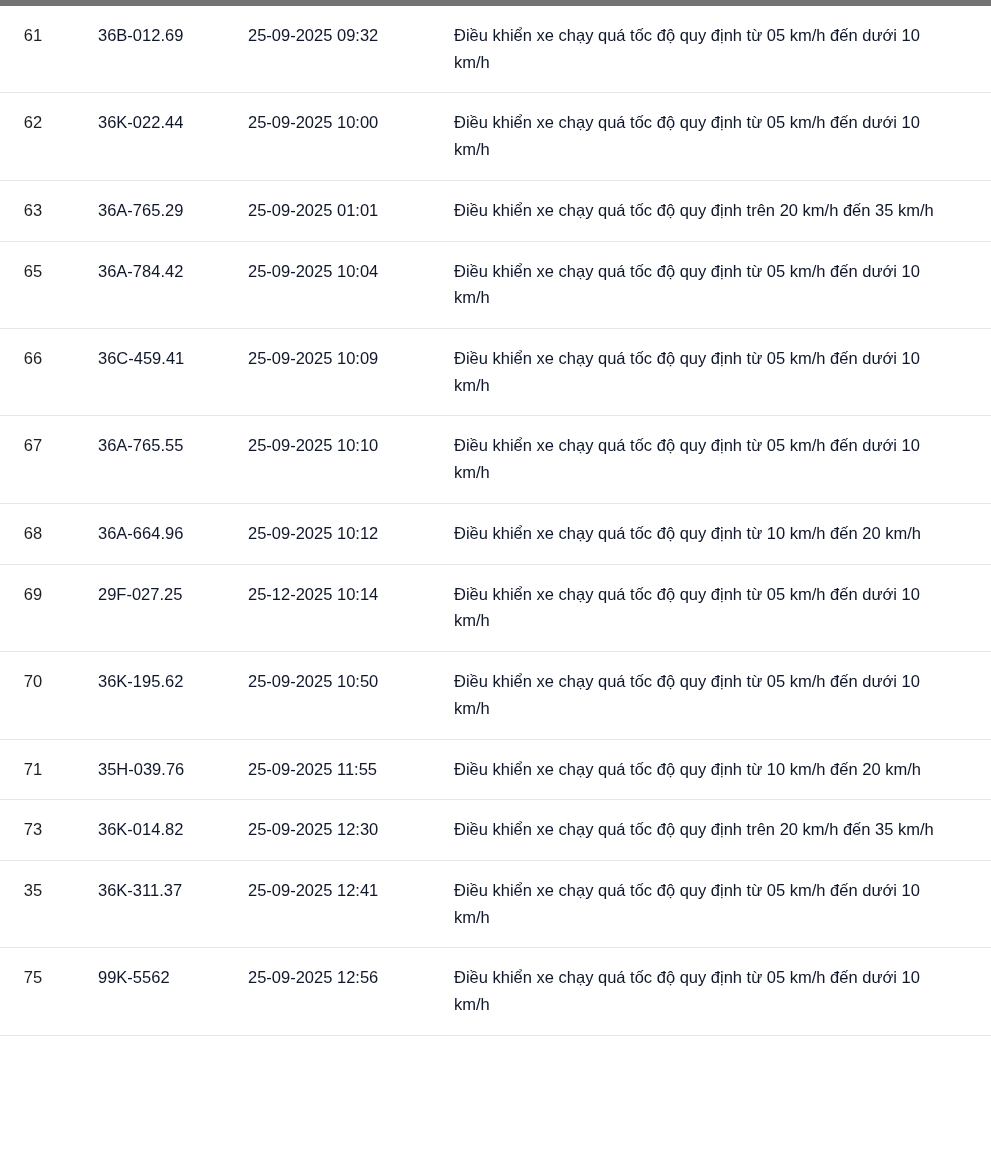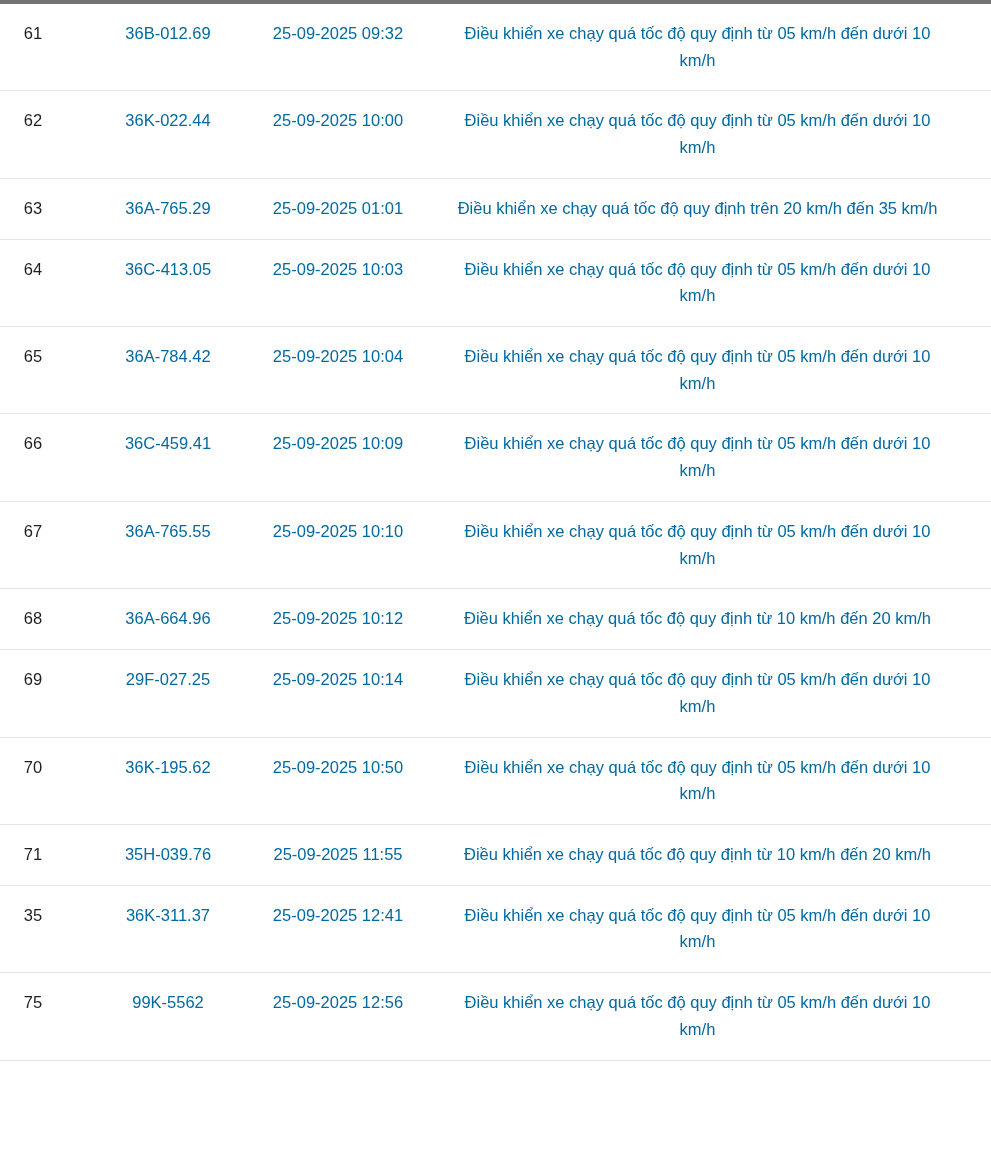--- a/index.html
+++ b/index.html
@@ -15,30 +15,29 @@
   }
   .violation-table {
     width: 991px;
     border-collapse: collapse;
     table-layout: fixed;
   }
   .violation-table tr {
     border-bottom: 1px solid #e6e6e6;
   }
   .violation-table tr:first-child {
-    border-top: 4px solid #737373;
+    border-top: 6px solid #737373;
   }
   .violation-table td {
     padding: 16px 6px 17px 6px;
     font-size: 16.5px;
     line-height: 1.62;
     vertical-align: top;
-    color: #0369a1;
+    color: #0f172a;
     font-weight: 400;
-    text-align: center;
   }
   td.col-index {
     width: 66px;
     text-align: center;
     padding-left: 0;
     padding-right: 0;
     color: #1f1f1f;
   }
   td.col-plate {
     width: 140px;
@@ -70,26 +69,20 @@
         <td class="col-time">25-09-2025 10:00</td>
         <td class="col-desc">Điều khiển xe chạy quá tốc độ quy định từ 05 km/h đến dưới 10 km/h</td>
       </tr>
       <tr>
         <td class="col-index">63</td>
         <td class="col-plate">36A-765.29</td>
         <td class="col-time">25-09-2025 01:01</td>
         <td class="col-desc">Điều khiển xe chạy quá tốc độ quy định trên 20 km/h đến 35 km/h</td>
       </tr>
       <tr>
-        <td class="col-index">64</td>
-        <td class="col-plate">36C-413.05</td>
-        <td class="col-time">25-09-2025 10:03</td>
-        <td class="col-desc">Điều khiển xe chạy quá tốc độ quy định từ 05 km/h đến dưới 10 km/h</td>
-      </tr>
-      <tr>
         <td class="col-index">65</td>
         <td class="col-plate">36A-784.42</td>
         <td class="col-time">25-09-2025 10:04</td>
         <td class="col-desc">Điều khiển xe chạy quá tốc độ quy định từ 05 km/h đến dưới 10 km/h</td>
       </tr>
       <tr>
         <td class="col-index">66</td>
         <td class="col-plate">36C-459.41</td>
         <td class="col-time">25-09-2025 10:09</td>
         <td class="col-desc">Điều khiển xe chạy quá tốc độ quy định từ 05 km/h đến dưới 10 km/h</td>
@@ -102,34 +95,40 @@
       </tr>
       <tr>
         <td class="col-index">68</td>
         <td class="col-plate">36A-664.96</td>
         <td class="col-time">25-09-2025 10:12</td>
         <td class="col-desc">Điều khiển xe chạy quá tốc độ quy định từ 10 km/h đến 20 km/h</td>
       </tr>
       <tr>
         <td class="col-index">69</td>
         <td class="col-plate">29F-027.25</td>
-        <td class="col-time">25-09-2025 10:14</td>
+        <td class="col-time">25-12-2025 10:14</td>
         <td class="col-desc">Điều khiển xe chạy quá tốc độ quy định từ 05 km/h đến dưới 10 km/h</td>
       </tr>
       <tr>
         <td class="col-index">70</td>
         <td class="col-plate">36K-195.62</td>
         <td class="col-time">25-09-2025 10:50</td>
         <td class="col-desc">Điều khiển xe chạy quá tốc độ quy định từ 05 km/h đến dưới 10 km/h</td>
       </tr>
       <tr>
         <td class="col-index">71</td>
         <td class="col-plate">35H-039.76</td>
         <td class="col-time">25-09-2025 11:55</td>
         <td class="col-desc">Điều khiển xe chạy quá tốc độ quy định từ 10 km/h đến 20 km/h</td>
+      </tr>
+      <tr>
+        <td class="col-index">73</td>
+        <td class="col-plate">36K-014.82</td>
+        <td class="col-time">25-09-2025 12:30</td>
+        <td class="col-desc">Điều khiển xe chạy quá tốc độ quy định trên 20 km/h đến 35 km/h</td>
       </tr>
       <tr>
         <td class="col-index">35</td>
         <td class="col-plate">36K-311.37</td>
         <td class="col-time">25-09-2025 12:41</td>
         <td class="col-desc">Điều khiển xe chạy quá tốc độ quy định từ 05 km/h đến dưới 10 km/h</td>
       </tr>
       <tr>
         <td class="col-index">75</td>
         <td class="col-plate">99K-5562</td>

